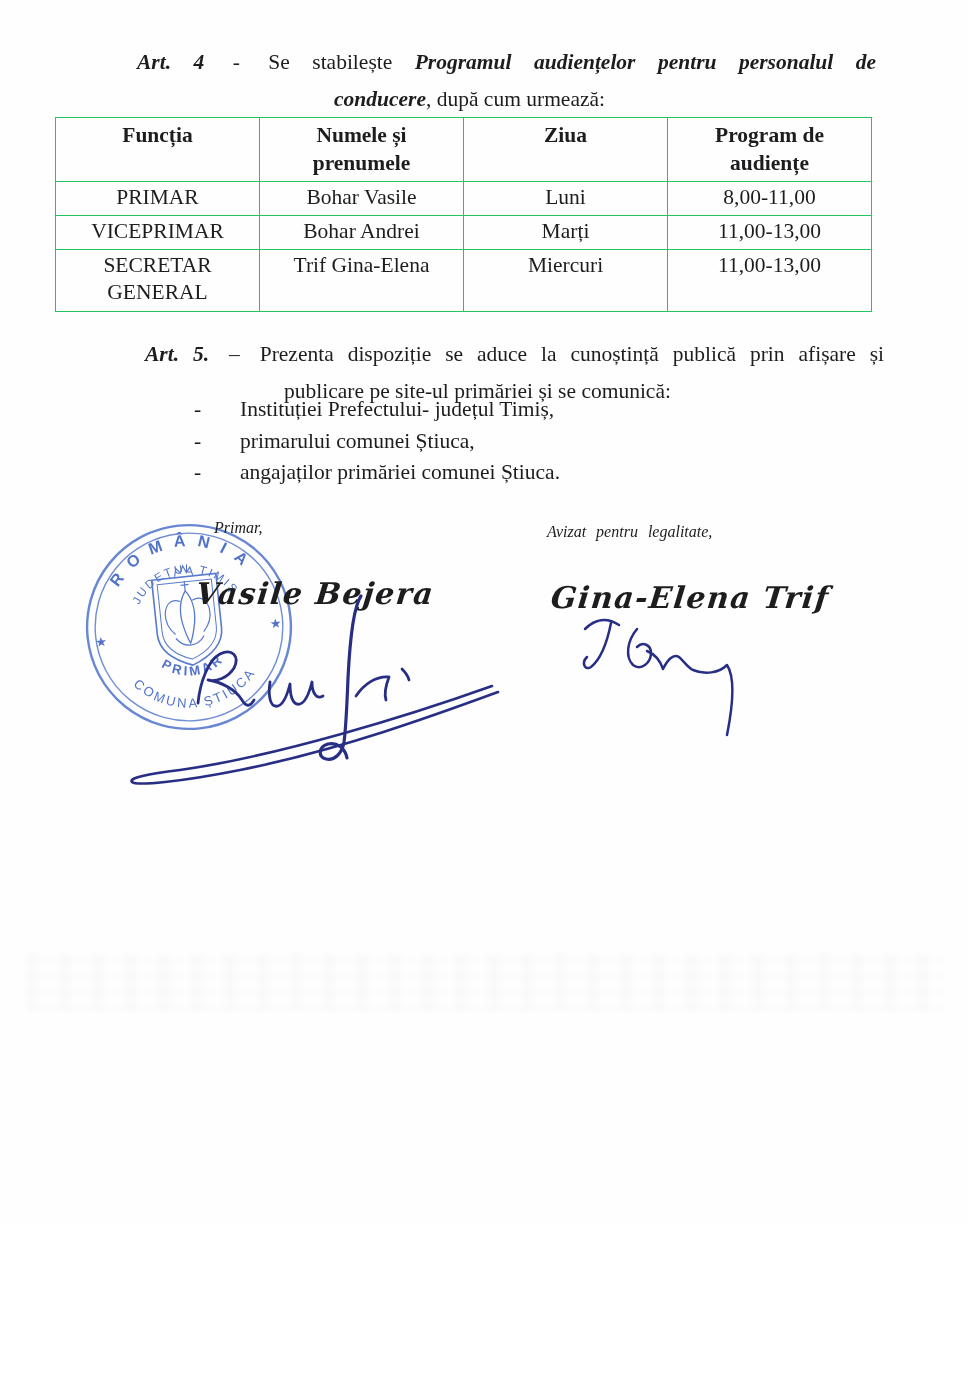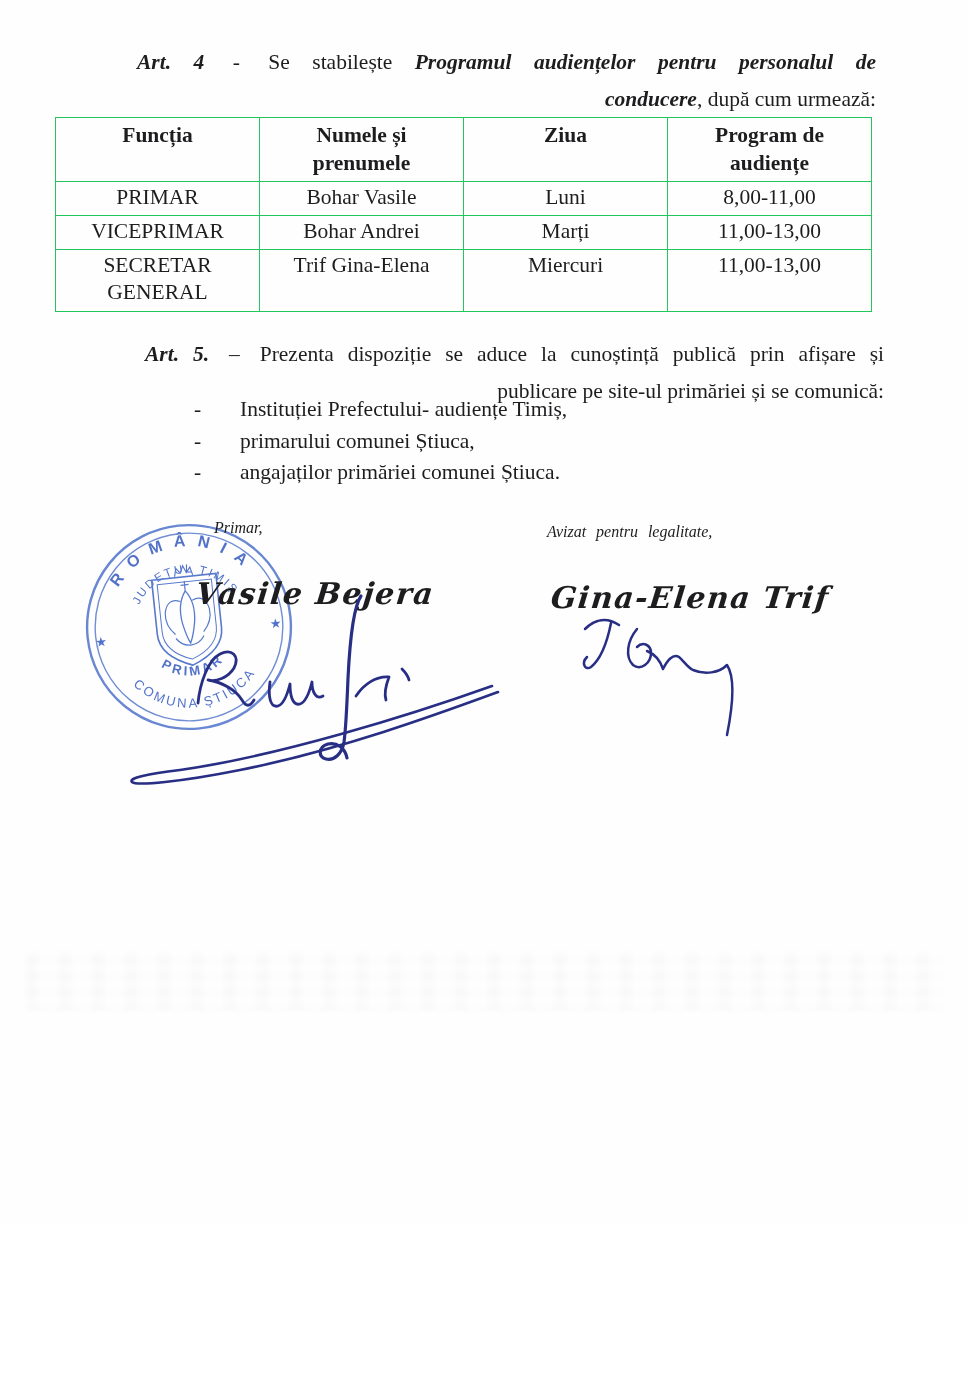--- a/index.html
+++ b/index.html
@@ -6,21 +6,21 @@
   html,body { background:#ffffff; }
   #page {
     position:relative; width:968px; height:1225px; background:#fefefe;
     font-family:"Liberation Serif","DejaVu Serif",serif; color:#1d1d1f;
     overflow:hidden;
   }
   .bi { font-weight:bold; font-style:italic; }
   
   .para { position:absolute; left:63px; width:813px; font-size:21.5px; line-height:37px; }
   .para .line1 { padding-left:74px; text-align:justify; text-align-last:justify; white-space:normal; }
-  .para .line2 { text-align:right; }
+  .para .line2 { text-align:center; }
   .dash-sep { margin:0 6px; }
   #art4 { top:44px; }
   #art5 { top:336px;margin-left:8px; }
   
   #schedule { position:absolute; left:55px; top:117px; width:817px;
     border-collapse:collapse; table-layout:fixed; font-size:21.5px; }
   #schedule col { width:25%; }
   #schedule th, #schedule td {
     border:1px solid #22c55e; vertical-align:top; text-align:center;
     padding:3px 10px 4px; line-height:28px;
@@ -114,21 +114,21 @@
   <div id="art5" class="para">
     <div class="line1">
       <span class="bi">Art. 5.</span>
       <span class="dash-sep">–</span>
       <span>Prezenta dispoziție se aduce la cunoștință publică prin afișare și</span>
     </div>
     <div class="line2">publicare pe site-ul primăriei și se comunică:</div>
   </div>
 
   <div id="recipients">
-    <div class="row"><span class="bullet">-</span><span>Instituției Prefectului- audiențe Timiș,</span></div>
+    <div class="row"><span class="bullet">-</span><span>Instituției Prefectului- județul Timiș,</span></div>
     <div class="row"><span class="bullet">-</span><span>primarului comunei Știuca,</span></div>
     <div class="row"><span class="bullet">-</span><span>angajaților primăriei comunei Știuca.</span></div>
   </div>
 
   <div id="primar-title" class="sig-title">Primar,</div>
   <div id="avizat-block" class="sig-title">
     <div>Avizat pentru legalitate,</div>
   </div>
   <div id="primar-name" class="script-name">Vasile Bejera</div>
   <div id="secretar-name" class="script-name">Gina-Elena Trif</div>

